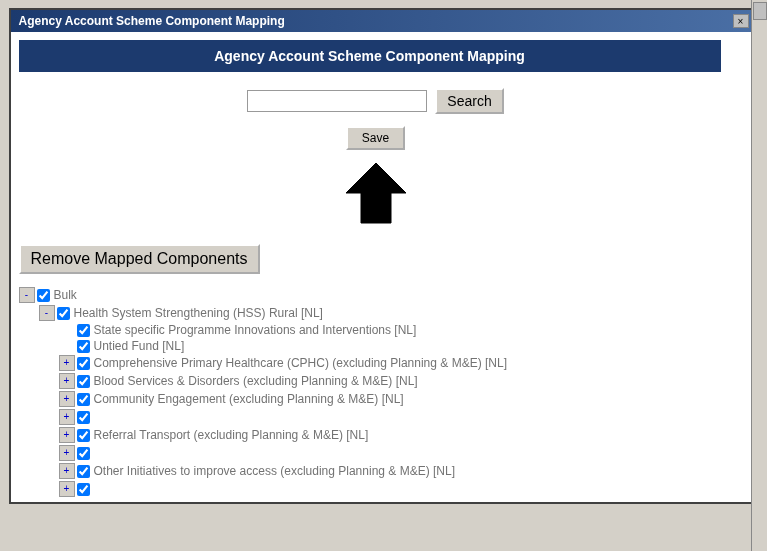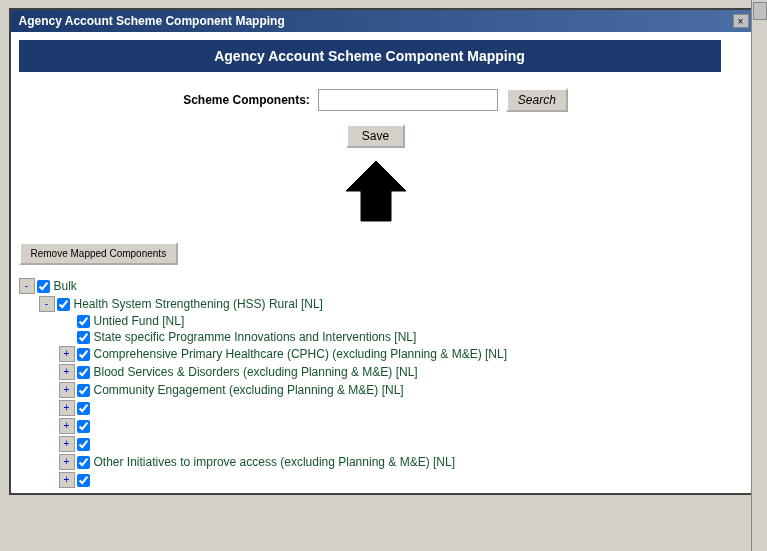--- a/index.html
+++ b/index.html
@@ -65,23 +65,22 @@
     .scheme-input {
       width: 180px;
       height: 22px;
       border: 1px solid #999;
       padding: 2px 4px;
     }
     .search-btn {
       background: #d4d0c8;
       border: 2px outset #fff;
       padding: 3px 10px;
-      font-size: 12px;
-      cursor: pointer;
-      font-style: italic;
+      font-size: 14px;
+      cursor: pointer;
     }
     .save-row {
       display: flex;
       justify-content: flex-end;
       padding: 4px 8px 8px;
     }
     .save-btn {
       background: #d4d0c8;
       border: 2px outset #fff;
       padding: 3px 14px;
@@ -90,39 +89,39 @@
     }
     .arrow-container {
       display: flex;
       justify-content: center;
       margin-bottom: 8px;
     }
     .remove-btn {
       background: #d4d0c8;
       border: 2px outset #fff;
       padding: 4px 10px;
-      font-size: 10px;
+      font-size: 16px;
       cursor: pointer;
       margin: 4px 8px 8px 8px;
     }
     .tree-area {
       padding: 4px 8px;
       overflow-y: auto;
       max-height: 300px;
     }
     .tree-item {
       display: flex;
       align-items: center;
       padding: 1px 0;
       color: #00c;
       text-decoration: none;
       font-size: 12px;
     }
     .tree-item a {
-      color: #14532d;
+      color: #737373;
       text-decoration: none;
       cursor: pointer;
     }
     .tree-toggle {
       display: inline-block;
       width: 16px;
       height: 16px;
       border: 1px solid #999;
       background: #d4d0c8;
       text-align: center;
@@ -151,21 +150,20 @@
     </button>
   </div>
 
   <div class="content-area" style="padding-right: 16px;">
 
     <div class="header-section">
       <span>Agency Account Scheme Component Mapping</span>
     </div>
 
     <div class="form-row">
-      <label class="form-label">Scheme Components:</label>
       <input type="text" class="scheme-input" style="">
       <button class="search-btn">Search</button>
     </div>
 
     <div style="display:flex; flex-direction:column; align-items:center; margin-bottom:4px;">
       <div class="save-row">
         <button class="save-btn">Save</button>
       </div>
 
       <div class="arrow-container">
@@ -187,28 +185,28 @@
           <a href="#">Bulk</a>
         </div>
         <div class="tree-item" style="margin-left: 20px;">
           <span class="tree-toggle">-</span>
           <input type="checkbox" class="tree-checkbox" checked="" style="">
           <a href="#">Health System Strengthening (HSS) Rural [NL]</a>
         </div>
         <div class="tree-item" style="margin-left: 40px;">
           <span style="display: inline-block; width: 18px;"></span>
           <input type="checkbox" class="tree-checkbox" checked="" style="">
+          <a href="#">State specific Programme Innovations and Interventions [NL]</a>
+        </div>
+        <div class="tree-item" style="margin-left: 40px;">
+          <span style="display: inline-block; width: 18px;"></span>
+          <input type="checkbox" class="tree-checkbox" checked="" style="">
           <a href="#">Untied Fund [NL]</a>
         </div>
         <div class="tree-item" style="margin-left: 40px;">
-          <span style="display: inline-block; width: 18px;"></span>
-          <input type="checkbox" class="tree-checkbox" checked="" style="">
-          <a href="#">State specific Programme Innovations and Interventions [NL]</a>
-        </div>
-        <div class="tree-item" style="margin-left: 40px;">
           <span class="tree-toggle">+</span>
           <input type="checkbox" class="tree-checkbox" checked="" style="">
           <a href="#">Comprehensive Primary Healthcare (CPHC) (excluding Planning &amp; M&amp;E) [NL]</a>
         </div>
         <div class="tree-item" style="margin-left: 40px;">
           <span class="tree-toggle">+</span>
           <input type="checkbox" class="tree-checkbox" checked="" style="">
           <a href="#">Blood Services &amp; Disorders (excluding Planning &amp; M&amp;E) [NL]</a>
         </div>
         <div class="tree-item" style="margin-left: 40px;">
@@ -216,20 +214,21 @@
           <input type="checkbox" class="tree-checkbox" checked="" style="">
           <a href="#">Community Engagement (excluding Planning &amp; M&amp;E) [NL]</a>
         </div>
         <div class="tree-item" style="margin-left: 40px;">
           <span class="tree-toggle">+</span>
           <input type="checkbox" class="tree-checkbox" checked="" style="">
         </div>
         <div class="tree-item" style="margin-left: 40px;">
           <span class="tree-toggle">+</span>
           <input type="checkbox" class="tree-checkbox" checked="" style="">
+          <a href="#">Referral Transport (excluding Planning &amp; M&amp;E) [NL]</a>
         </div>
         <div class="tree-item" style="margin-left: 40px;">
           <span class="tree-toggle">+</span>
           <input type="checkbox" class="tree-checkbox" checked="" style="">
         </div>
         <div class="tree-item" style="margin-left: 40px;">
           <span class="tree-toggle">+</span>
           <input type="checkbox" class="tree-checkbox" checked="" style="">
           <a href="#">Other Initiatives to improve access (excluding Planning &amp; M&amp;E) [NL]</a>
         </div>

